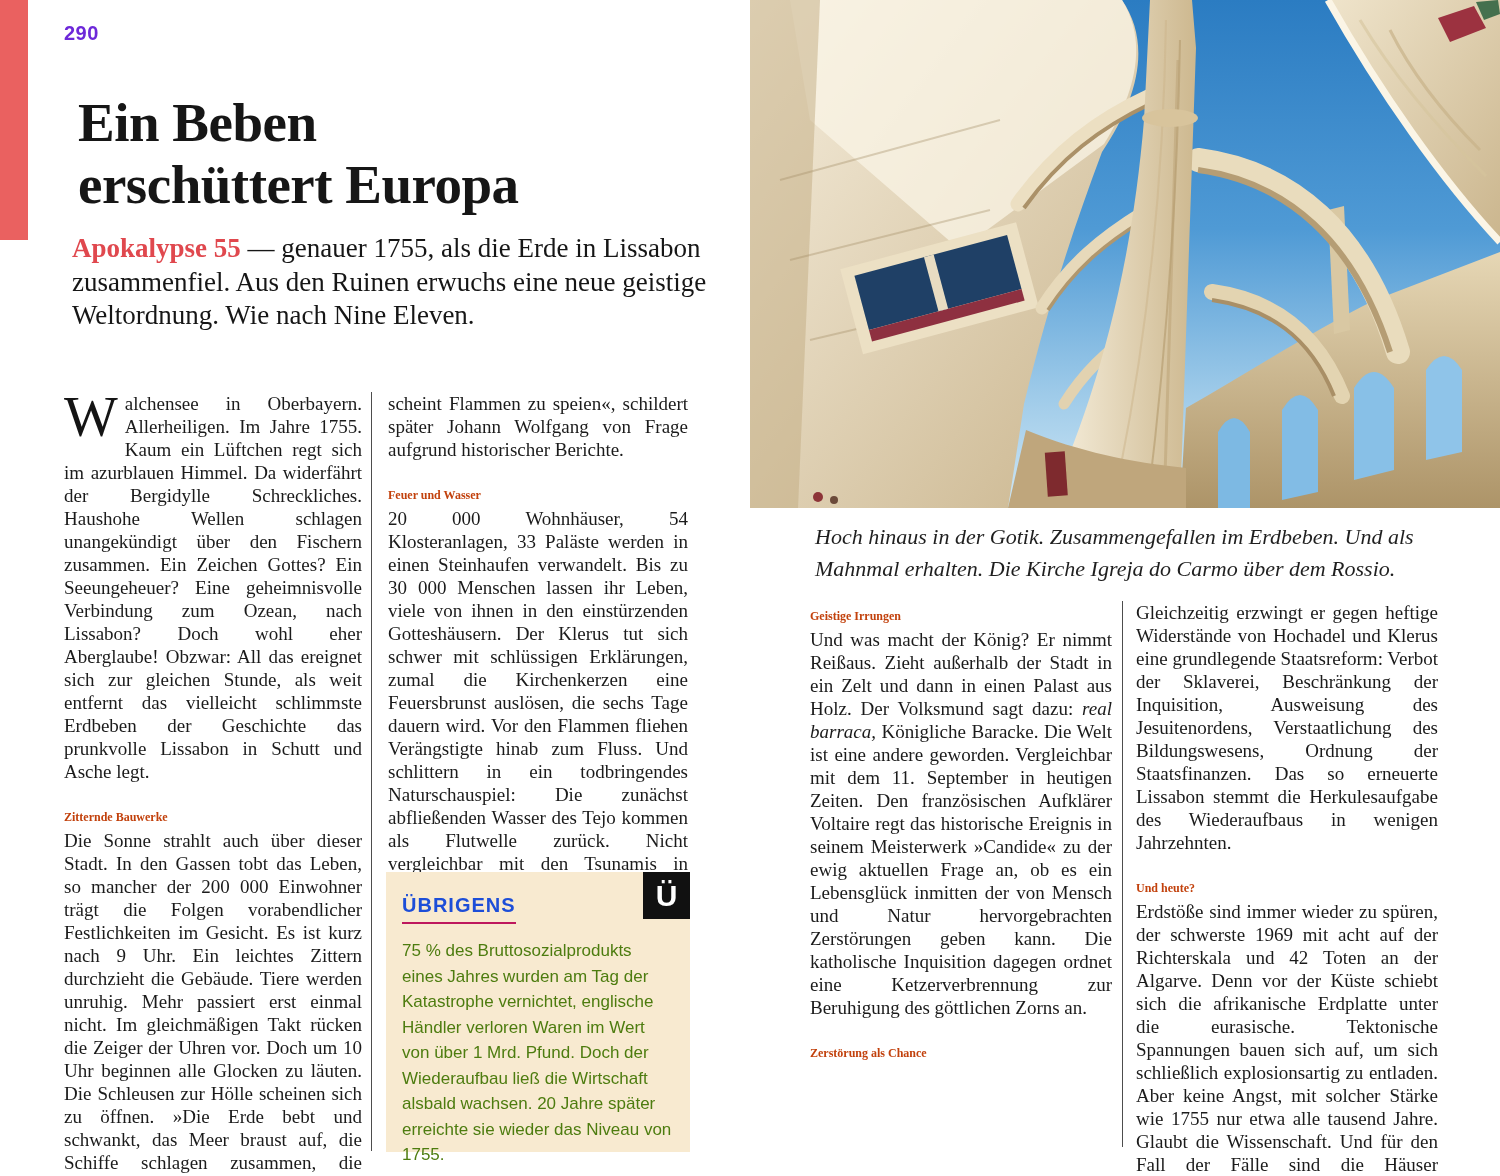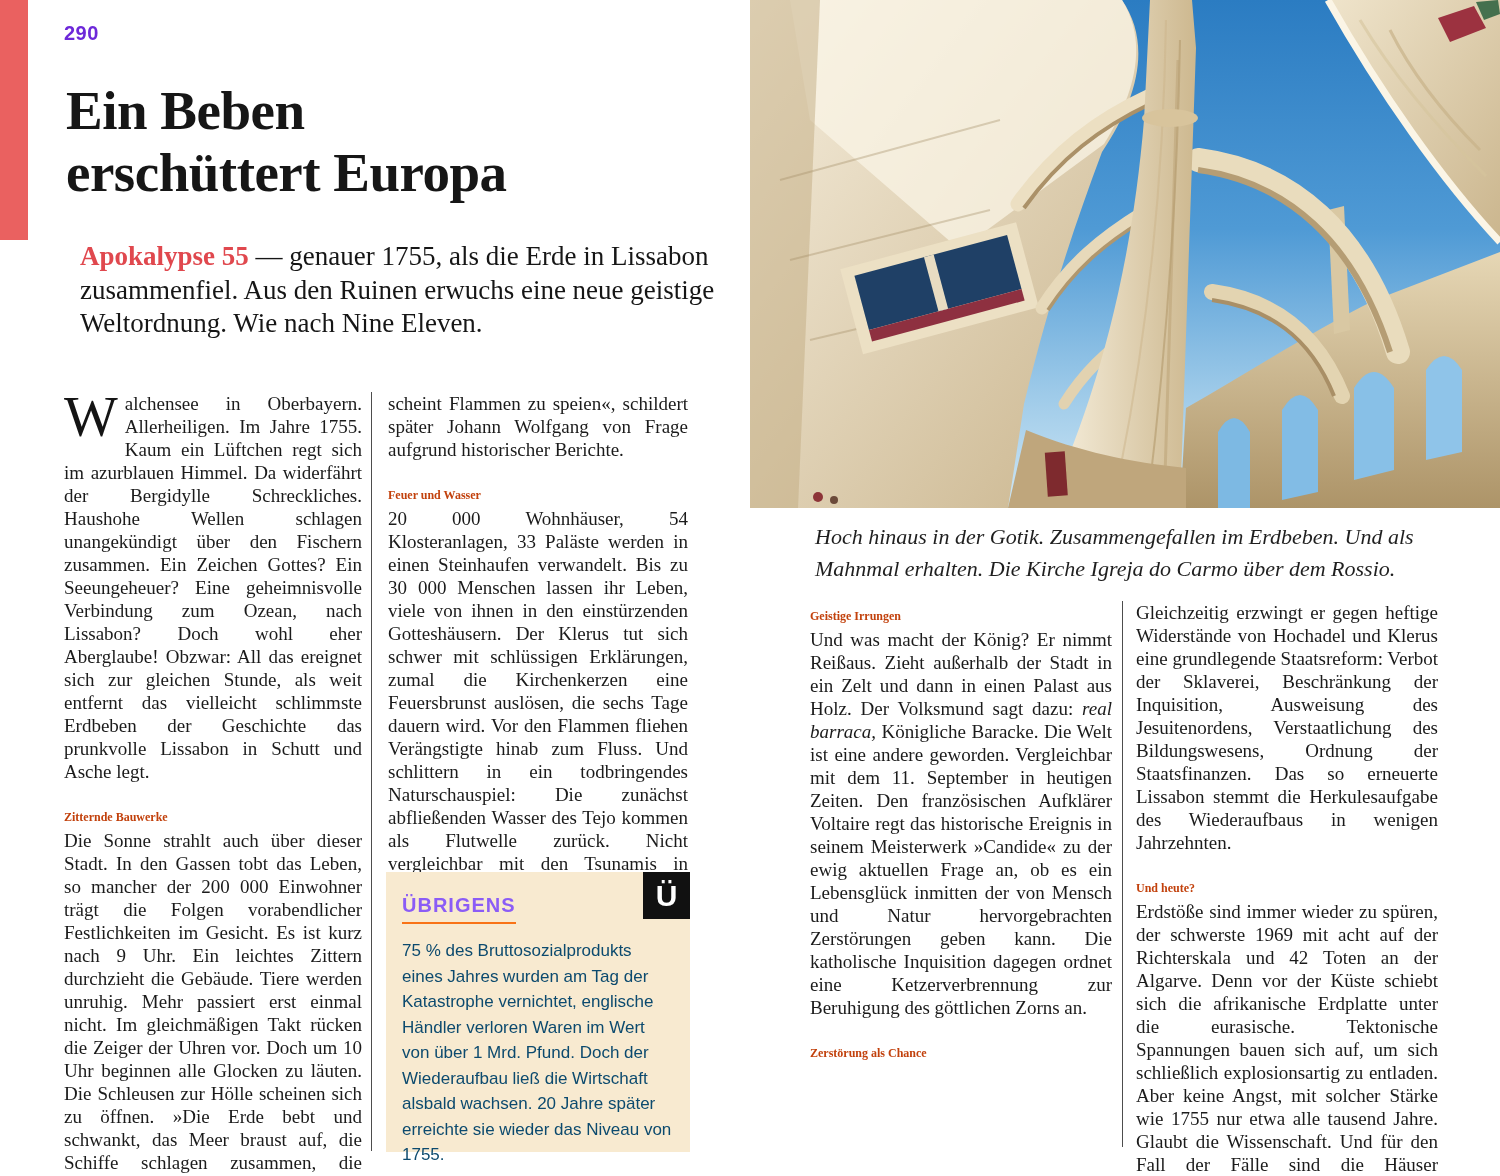--- a/index.html
+++ b/index.html
@@ -7,26 +7,26 @@
     width:1500px;height:1176px;position:relative;background:#ffffff;
     font-family:"Liberation Serif", serif;color:#1b1b1b;overflow:hidden;
   }
   .abs{position:absolute;}
   .accent-bar{left:0;top:0;width:28px;height:240px;background:#ea6160;}
   .page-number{
     left:64px;top:22px;font-family:"Liberation Sans",sans-serif;
     font-weight:700;font-size:20px;color:#6d28d9;letter-spacing:.5px;
   }
   .title{
-    left:62px;top:76px;margin:4px;font-weight:700;font-size:55px;line-height:62px;
+    left:62px;top:76px;margin:16px;font-weight:700;font-size:55px;line-height:62px;
     color:#161616;letter-spacing:-0.5px;font-family:"Liberation Serif",serif;
   }
   .title span{display:block;}
   .lead{
-    left:64px;top:224px;width:650px;margin:16px;font-size:27px;line-height:33.5px;color:#161616;
+    left:64px;top:224px;width:650px;margin:8px;font-size:27px;line-height:33.5px;color:#161616;
   }
   .lead-highlight{font-weight:700;color:#e0484e;}
   .col p{margin:0;text-align:justify;font-size:19px;line-height:23px;hyphens:auto;}
   .subhead{margin:23px 0 0 0;font-size:12px;line-height:23px;font-weight:700;color:#c2410c;}
   .col1{left:64px;top:392px;width:298px;}
   .col2{left:388px;top:392px;width:300px;}
   .col3{left:810px;top:601px;width:302px;}
   .col4{left:1136px;top:601px;width:302px;}
   .vrule{width:1px;background:#4d4d4d;}
   .r1{left:371px;top:392px;height:759px;}
@@ -37,25 +37,25 @@
   .it{font-style:italic;}
   .photo{left:750px;top:0;width:750px;height:508px;}
   .photo svg{display:block;}
   .caption{
     left:815px;top:521px;font-style:italic;font-size:22px;line-height:32px;color:#1f1f1f;
   }
   .infobox{left:386px;top:872px;width:304px;height:280px;background:#f8ead0;}
   .infobox-inner{padding:22px 16px 0 16px;}
   .infobox-label{
     display:inline-block;font-family:"Liberation Sans",sans-serif;font-weight:700;
-    font-size:20px;letter-spacing:1px;color:#8b5cf6;border-bottom:2px solid #f97316;padding-bottom:5px;
+    font-size:20px;letter-spacing:1px;color:#1d4ed8;border-bottom:2px solid #be185d;padding-bottom:5px;
   }
   .infobox-text{
     margin:14px 0 0 0;font-family:"Liberation Sans",sans-serif;
-    font-size:17px;line-height:25.5px;color:#0c4a6e;
+    font-size:17px;line-height:25.5px;color:#4d7c0f;
   }
   .infobox-icon{
     position:absolute;top:0;right:0;width:47px;height:47px;background:#111;
     color:#fff;font-family:"Liberation Sans",sans-serif;font-weight:700;font-size:30px;
     display:flex;align-items:center;justify-content:center;
   }
 </style>
 </head>
 <body>
 

